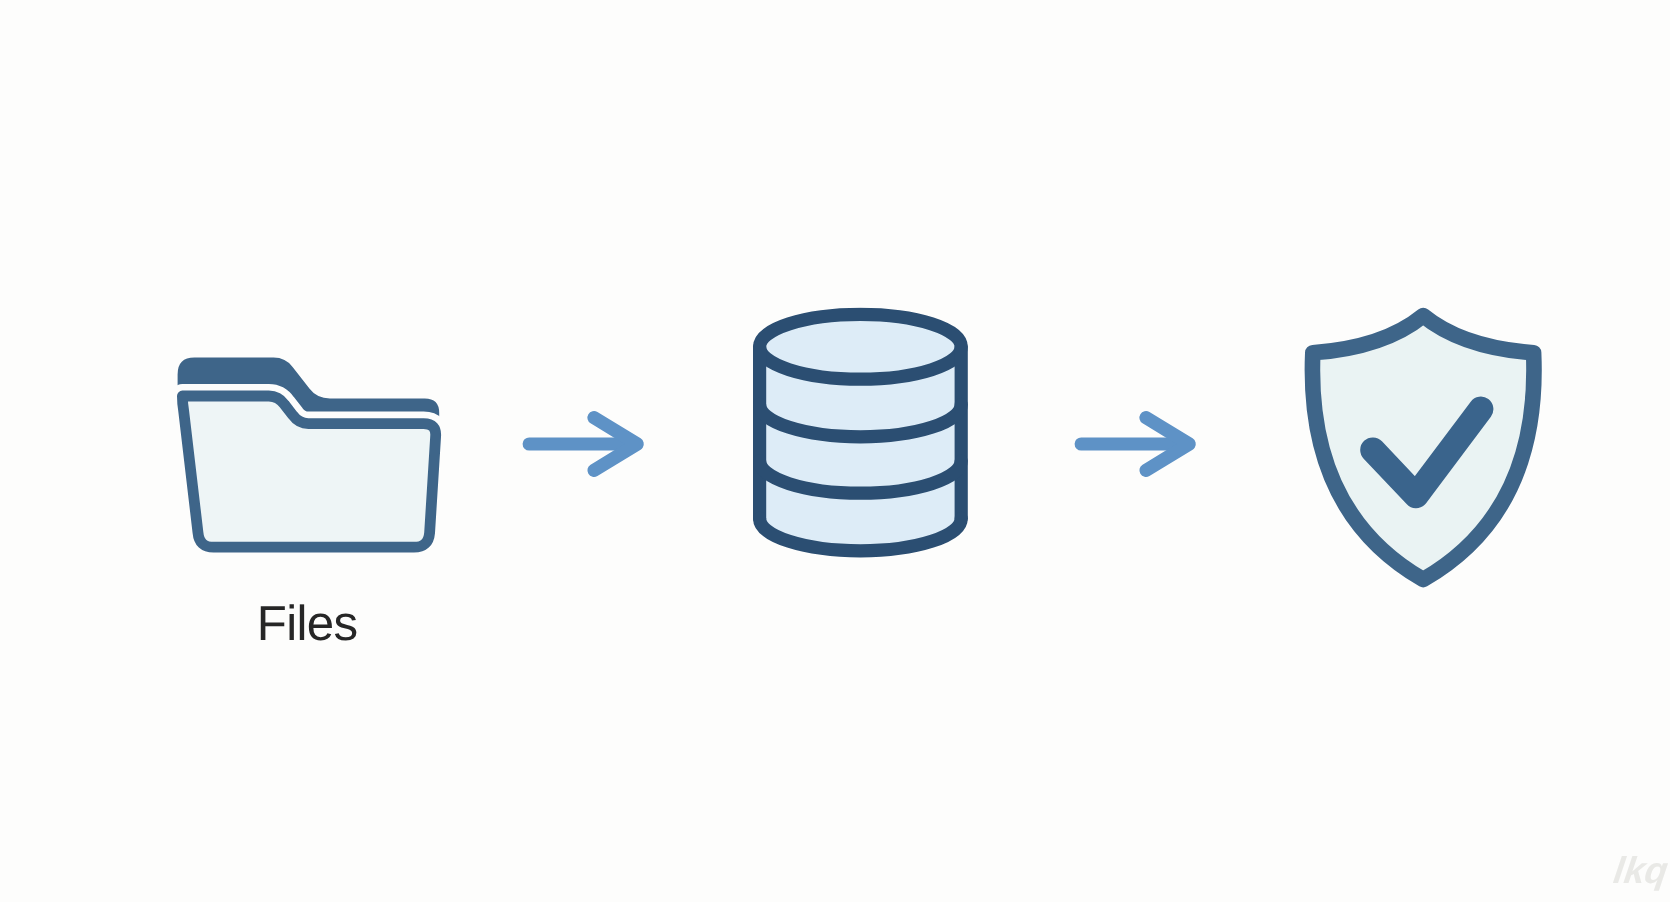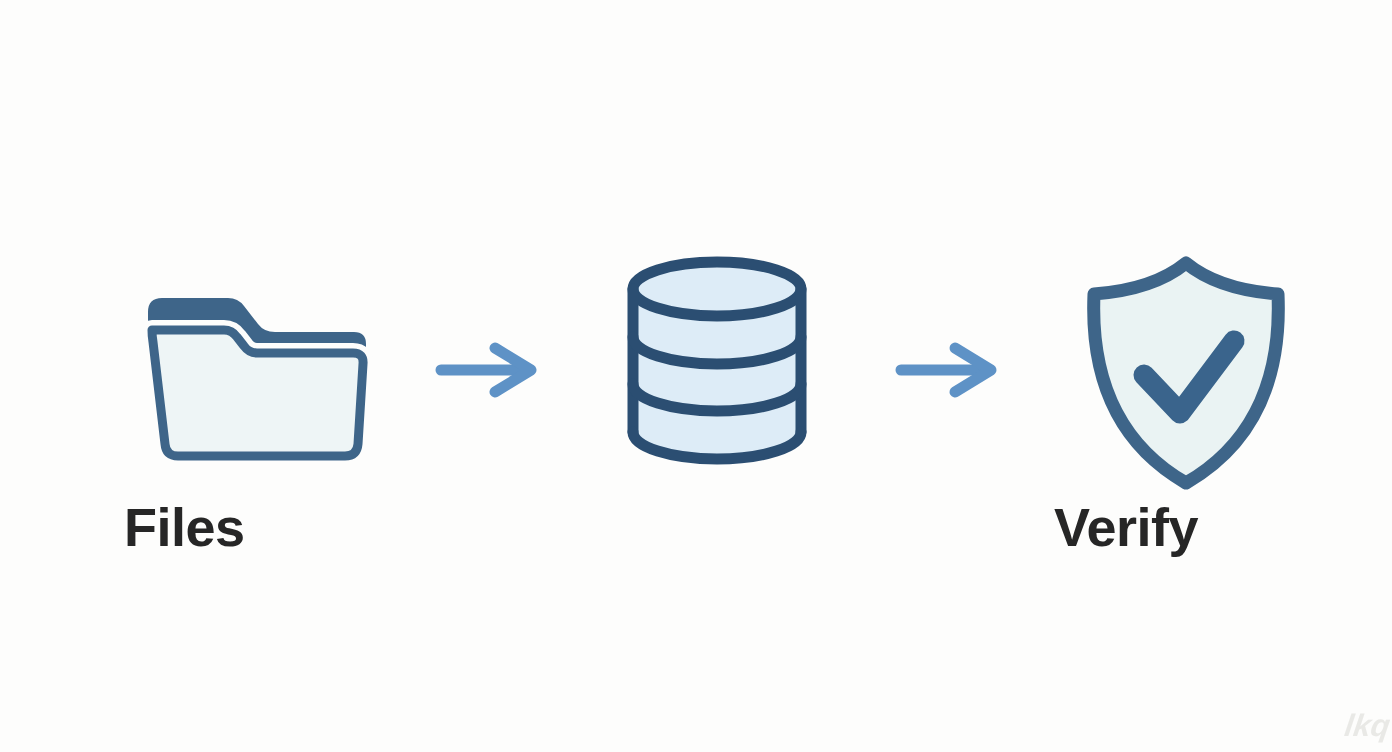--- a/index.html
+++ b/index.html
@@ -30,23 +30,23 @@
     display: block;
   }
   .node-files    .node-icon { top: 18px; }
   .node-database .node-icon { top: 6px;  }
   .node-verify   .node-icon { top: 3px;  }
   .node-label {
     position: absolute;
     top: 246px;
     left: 0;
     width: 100%;
-    text-align: left;
-    font-size: 54px;
-    font-weight: 700;
+    text-align: center;
+    font-size: 41px;
+    font-weight: 400;
     letter-spacing: -0.5px;
     color: var(--label-text, #262626);
   }
   .arrow {
     position: absolute;
     top: 339px;
     width: 112px;
     height: 62px;
   }
   .arrow-1 { left: 435px; }
@@ -116,18 +116,17 @@
   <svg class="arrow arrow-2" viewBox="0 0 112 62" aria-hidden="true">
     <path class="arrow-stroke" d="M6,31 L82,31"></path>
     <path class="arrow-stroke" d="M60,9 L96,31 L60,53"></path>
   </svg>
 
   <div class="node node-verify">
     <svg class="node-icon" width="204" height="240" viewBox="0 0 204 240" aria-hidden="true">
       <path class="shield-shape" d="M102,10 C124,28 153,38 194,41 C197,110 180,185 102,230 C24,185 7,110 10,41 C51,38 80,28 102,10 Z"></path>
       <path class="check-stroke" d="M60,122 L96,160 L150,88"></path>
     </svg>
-    <div class="node-label">Verify</div>
   </div>
 
   <div class="watermark">lkq</div>
 
 </div>
 
 </body></html>

